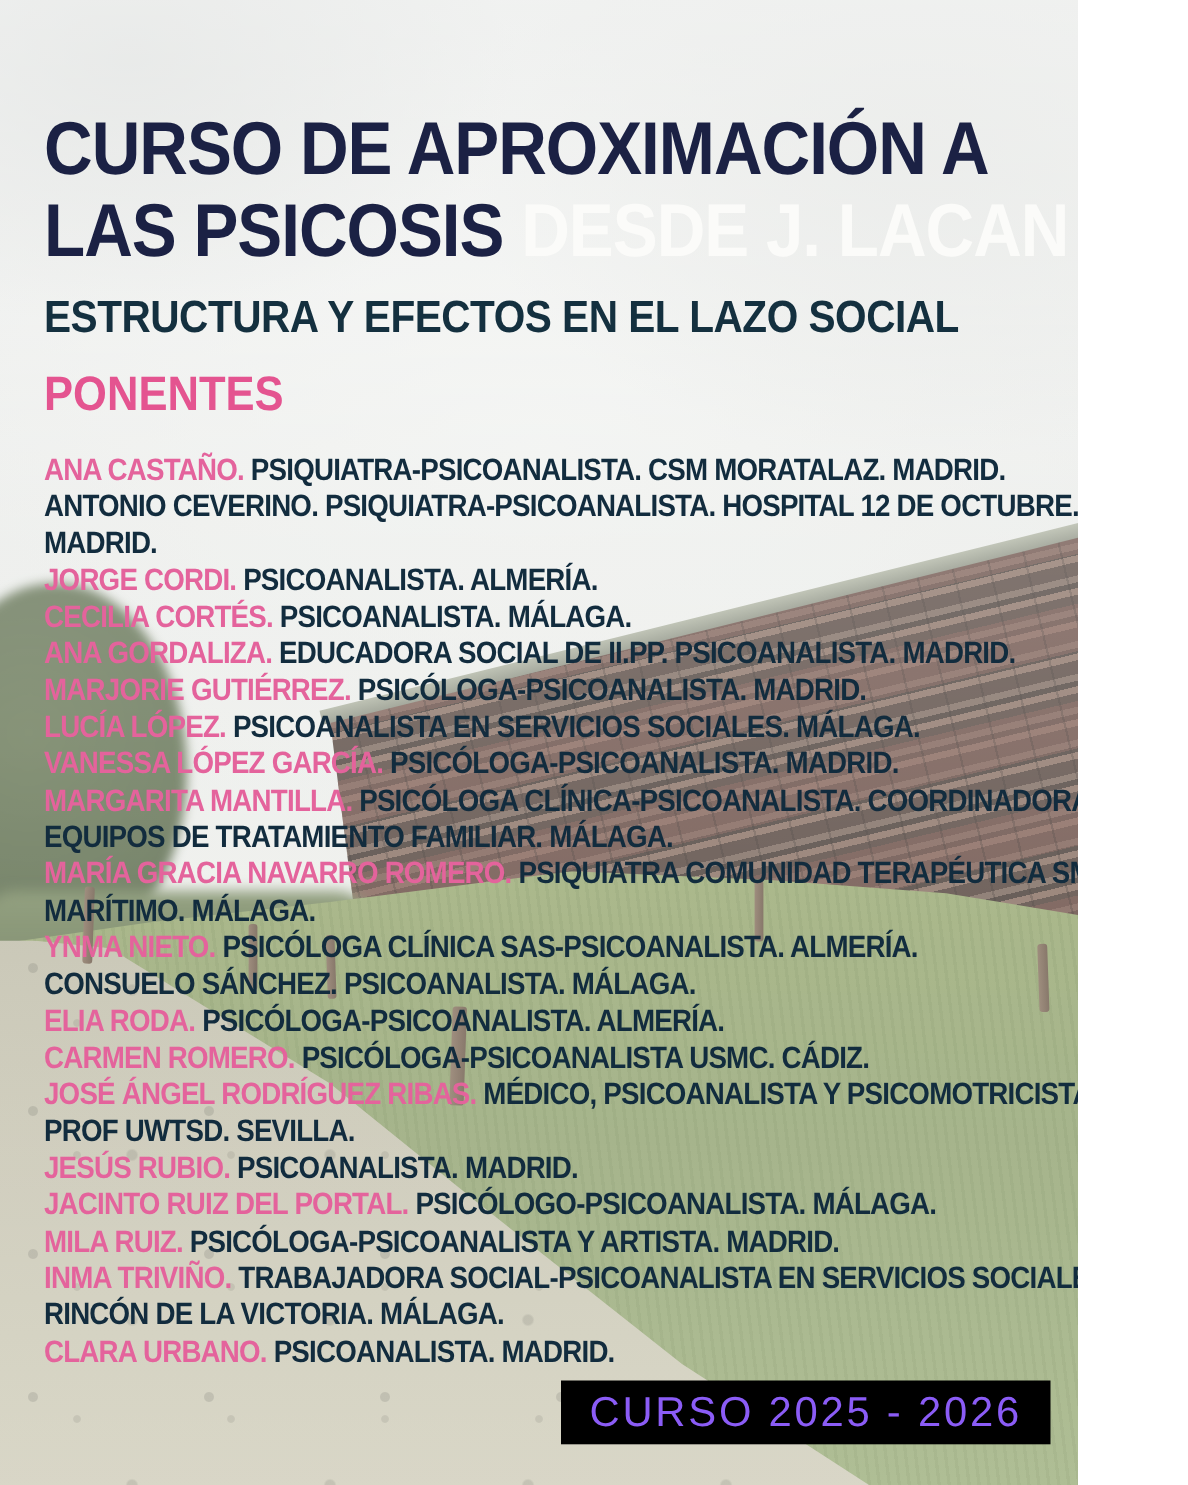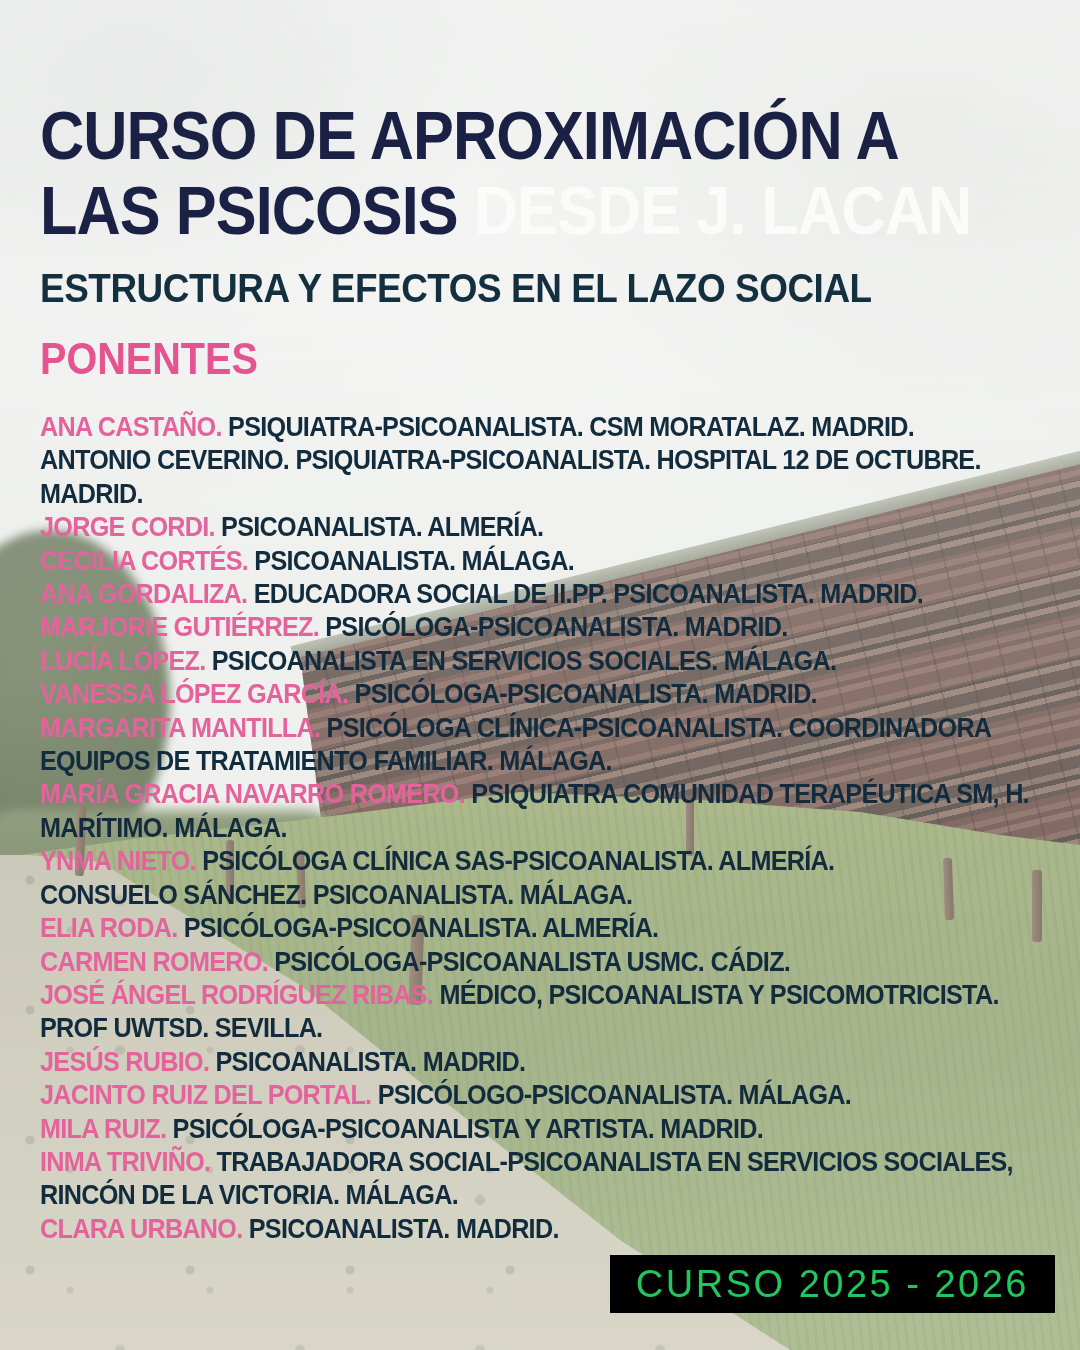--- a/index.html
+++ b/index.html
@@ -1,17 +1,17 @@
 <!DOCTYPE html>
 <html><head>
 <meta charset="utf-8">
 <style>
   html,body { margin:0; padding:0; background:#ffffff; }
   .poster {
-    position:relative; width:1080px; height:1350px; overflow:hidden;
+    position:relative; width:980px; height:1350px; overflow:hidden;
     font-family:"Liberation Sans", sans-serif;
   }
   
   .bg, .bg * { position:absolute; }
   .bg { inset:0; }
   .sky {
     inset:0;
     background:
       radial-gradient(ellipse 60% 30% at 12% 4%, rgba(198,202,199,.9), transparent 60%),
       radial-gradient(ellipse 70% 35% at 85% 10%, rgba(209,212,208,.8), transparent 60%),
@@ -97,21 +97,21 @@
   .speakers { margin-top:26px; }
   .entry {
     margin:0; font-size:28px; line-height:33.4px; font-weight:700;
     letter-spacing:-0.8px; color:#122c3e;
   }
   .entry .nm { color:#e4639c; }
   .entry .nm.dark { color:#122c3e; }
   
   .badge {
     position:absolute; right:25px; top:1255px; height:58px;
-    background:#000000; color:#22c55e; display:flex; align-items:center;
+    background:#000000; color:#8b5cf6; display:flex; align-items:center;
     padding:0 26px; font-size:38px; font-weight:400; letter-spacing:2.5px;
     white-space:nowrap;
   }
 </style>
 </head>
 <body>
 
 <div class="poster">
 
   <div class="bg">

